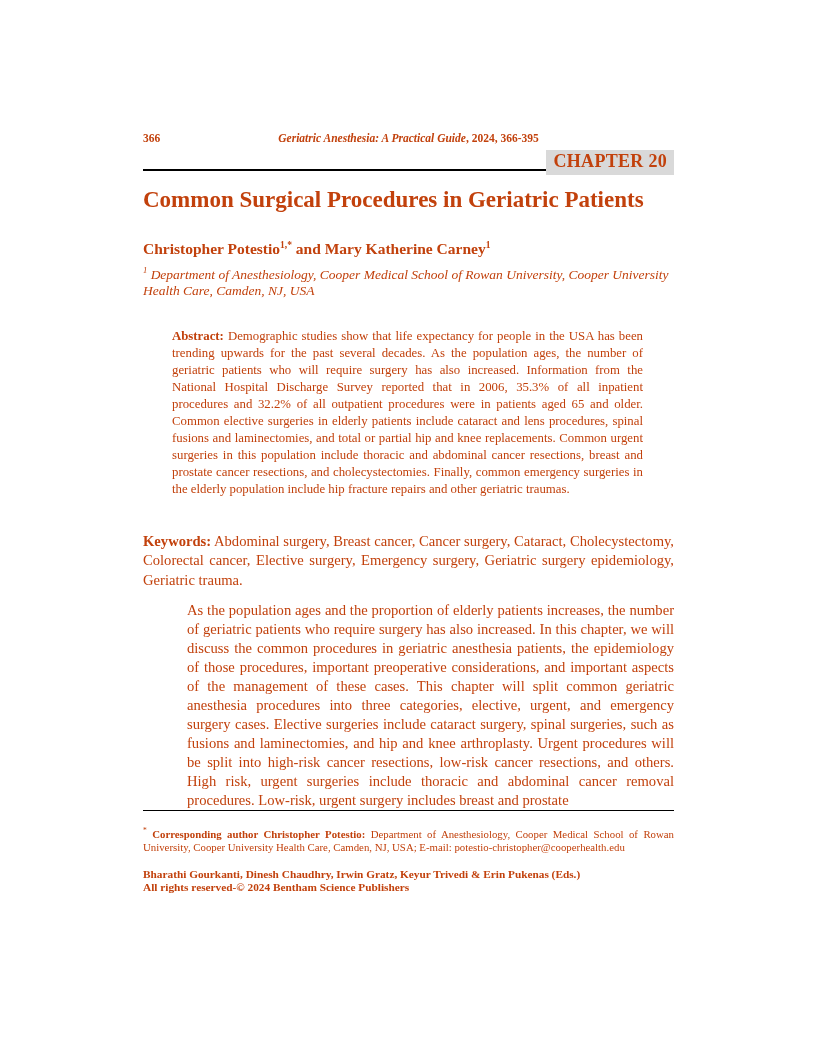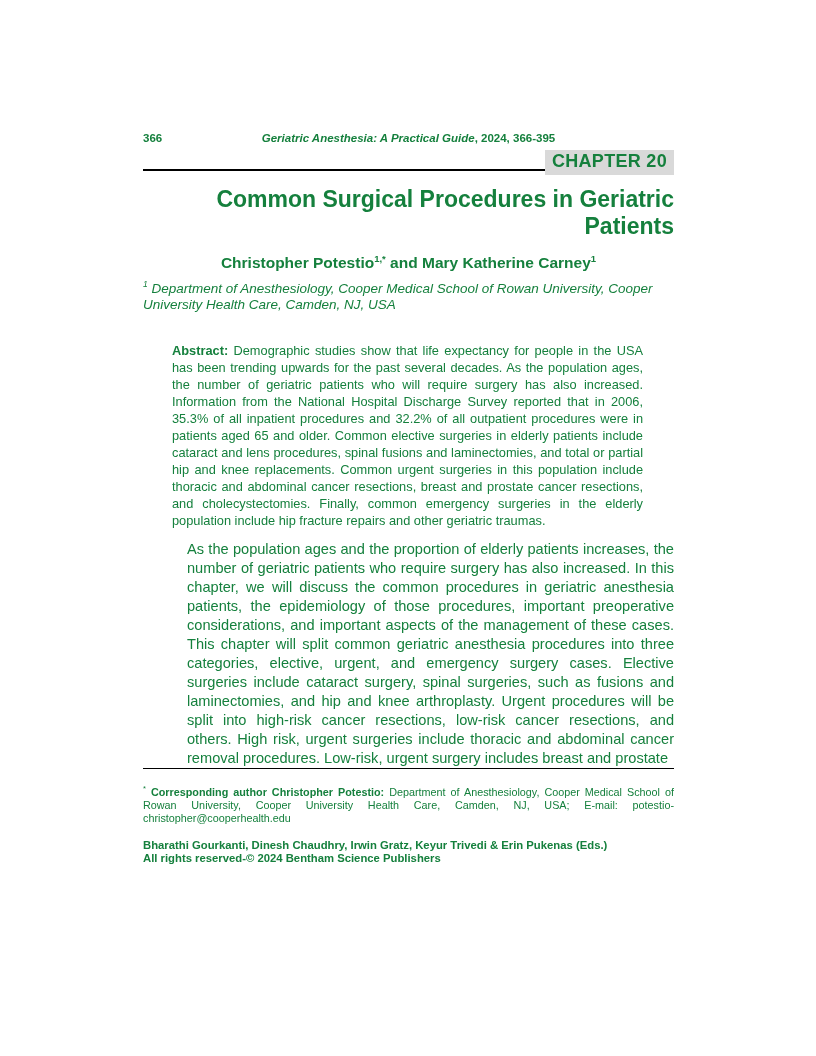--- a/index.html
+++ b/index.html
@@ -3,22 +3,22 @@
 <meta charset="utf-8">
 <style>
   * { margin: 0; padding: 0; box-sizing: border-box; }
   html, body { background: #888; }
   .page {
     position: relative;
     width: 816px;
     height: 1056px;
     margin: 0 auto;
     background: #ffffff;
-    font-family: Liberation Sans, sans-serif;
-    color: #15803d;
+    font-family: Liberation Serif, serif;
+    color: #c2410c;
     overflow: hidden;
   }
   .content {
     width: 531px;
     margin-left: 143px;
     padding-top: 131px;
   }
   
   .running-head {
     position: relative;
@@ -45,28 +45,26 @@
     padding: 0 7px 3px 7px;
     font-size: 18px;
     font-weight: bold;
     letter-spacing: 0.3px;
   }
   .chapter-title {
     margin-top: 15px;
     font-size: 23px;
     font-weight: bold;
     line-height: 27px;
-    text-align: right;
   }
   .authors-line {
-    margin-top: 9px;
+    margin-top: 23px;
     font-size: 15.5px;
     font-weight: bold;
     line-height: 19px;
-    text-align: center;
   }
   .authors-line sup { font-size: 9.5px; }
   .affiliation {
     margin-top: 4px;
     font-style: italic;
     font-size: 13.5px;
     line-height: 16.5px;
   }
   .affiliation sup { font-size: 8.5px; }
   .abstract {
@@ -124,20 +122,21 @@
     <div class="chapter-row"><span class="chapter-badge" style="background: rgb(217, 217, 217);">CHAPTER 20</span></div>
 
     <h1 class="chapter-title">Common Surgical Procedures in Geriatric Patients</h1>
 
     <div class="authors-line"><span>Christopher Potestio</span><sup>1,*</sup><span> and </span><span>Mary Katherine Carney</span><sup>1</sup></div>
 
     <div class="affiliation"><sup>1</sup><span> Department of Anesthesiology, Cooper Medical School of Rowan University, Cooper University Health Care, Camden, NJ, USA</span></div>
 
     <div class="abstract"><span class="label">Abstract:</span><span> Demographic studies show that life expectancy for people in the USA has been trending upwards for the past several decades. As the population ages, the number of geriatric patients who will require surgery has also increased. Information from the National Hospital Discharge Survey reported that in 2006, 35.3% of all inpatient procedures and 32.2% of all outpatient procedures were in patients aged 65 and older. Common elective surgeries in elderly patients include cataract and lens procedures, spinal fusions and laminectomies, and total or partial hip and knee replacements. Common urgent surgeries in this population include thoracic and abdominal cancer resections, breast and prostate cancer resections, and cholecystectomies. Finally, common emergency surgeries in the elderly population include hip fracture repairs and other geriatric traumas.</span></div>
 
+    <div class="keywords"><span class="label">Keywords:</span><span> Abdominal surgery, Breast cancer, Cancer surgery, Cataract, Cholecystectomy, Colorectal cancer, Elective surgery, Emergency surgery, Geriatric surgery epidemiology, Geriatric trauma.</span></div>
 
 
     <p class="body-paragraph">As the population ages and the proportion of elderly patients increases, the number of geriatric patients who require surgery has also increased. In this chapter, we will discuss the common procedures in geriatric anesthesia patients, the epidemiology of those procedures, important preoperative considerations, and important aspects of the management of these cases. This chapter will split common geriatric anesthesia procedures into three categories, elective, urgent, and emergency surgery cases. Elective surgeries include cataract surgery, spinal surgeries, such as fusions and laminectomies, and hip and knee arthroplasty. Urgent procedures will be split into high-risk cancer resections, low-risk cancer resections, and others. High risk, urgent surgeries include thoracic and abdominal cancer removal  procedures. Low-risk, urgent surgery includes breast and prostate</p>
 
     <div class="footnote"><sup>*</sup><span class="fn-label"> Corresponding author Christopher Potestio:</span><span> Department of Anesthesiology, Cooper Medical School of Rowan University, Cooper University Health Care, Camden, NJ, USA; E-mail: </span><span>potestio-christopher@cooperhealth.edu</span></div>
 
     <div class="footer-editors">
       <div>Bharathi Gourkanti, Dinesh Chaudhry, Irwin Gratz, Keyur Trivedi &amp; Erin Pukenas (Eds.)</div>
       <div>All rights reserved-© 2024 Bentham Science Publishers</div>
     </div>

